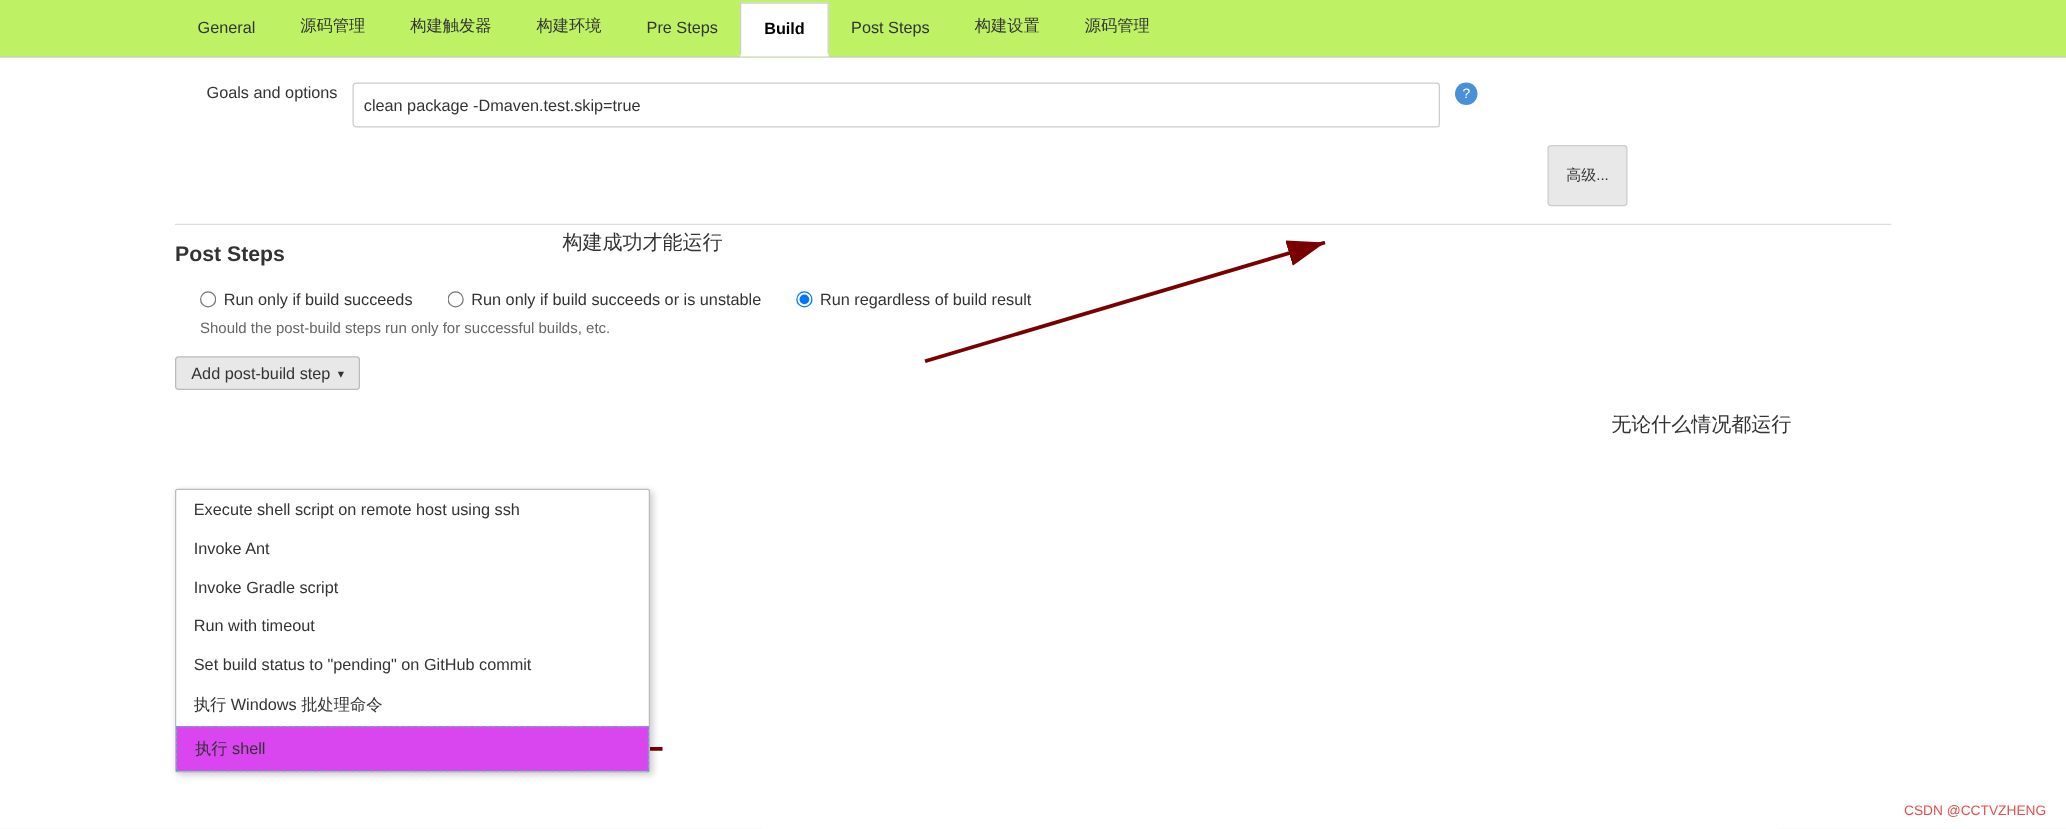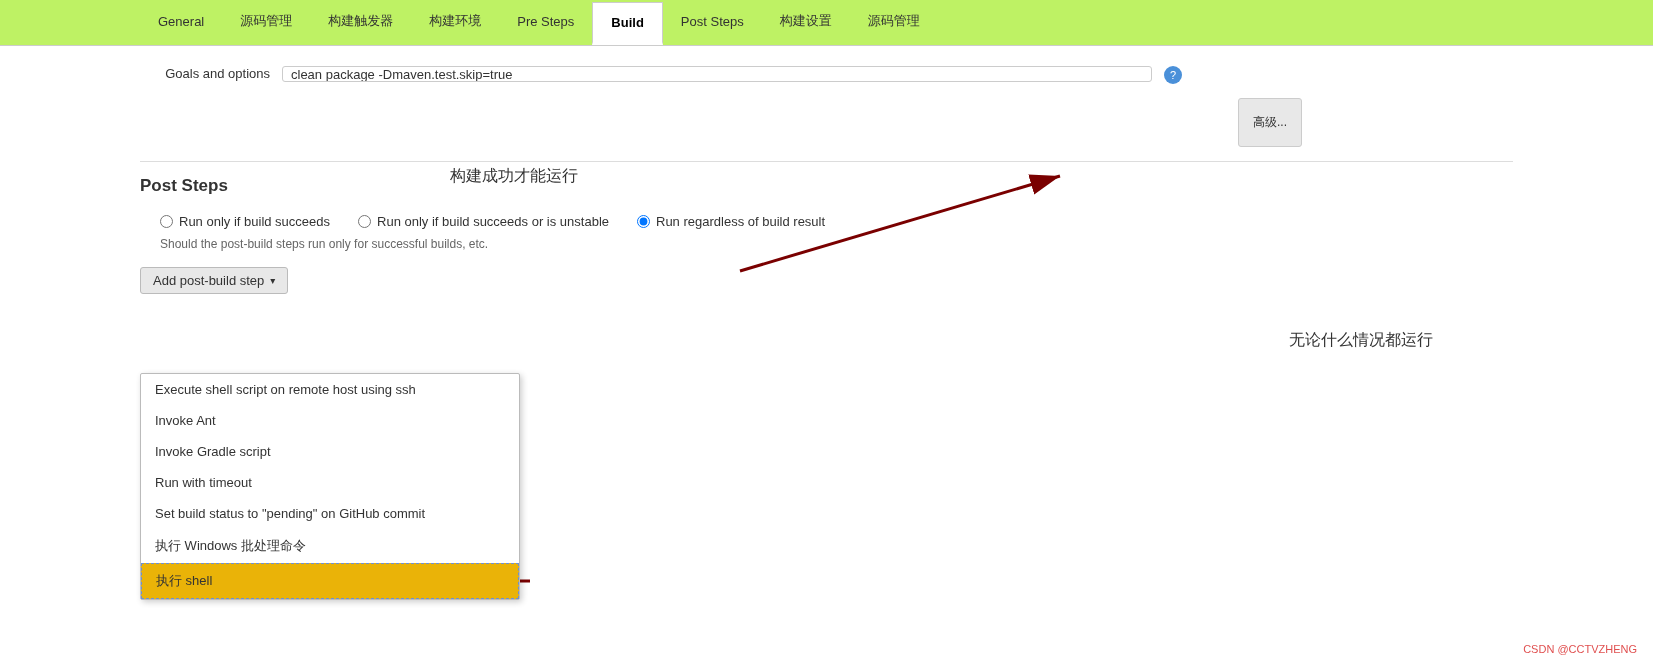--- a/index.html
+++ b/index.html
@@ -56,21 +56,21 @@
     .form-label {
       width: 130px;
       text-align: right;
       font-size: 13px;
       color: #333;
       flex-shrink: 0;
     }
     .form-input {
       flex: 1;
       max-width: 870px;
-      height: 16px;
+      height: 36px;
       border: 1px solid #ccc;
       border-radius: 3px;
       padding: 4px 8px;
       font-size: 13px;
       color: #333;
     }
     .help-icon {
       width: 18px;
       height: 18px;
       border-radius: 50%;
@@ -168,21 +168,21 @@
       box-shadow: 2px 2px 6px rgba(0,0,0,0.2);
       margin-top: 19px;
     }
     .dropdown-item {
       padding: 8px 14px;
       font-size: 13px;
       color: #333;
       cursor: pointer;
     }
     .dropdown-item.highlighted {
-      background: #eab308;
+      background: #d946ef;
       border: 1px dashed #7090d0;
     }
 
     
     .watermark {
       position: absolute;
       bottom: 8px;
       right: 16px;
       font-size: 11px;
       color: #e05050;

